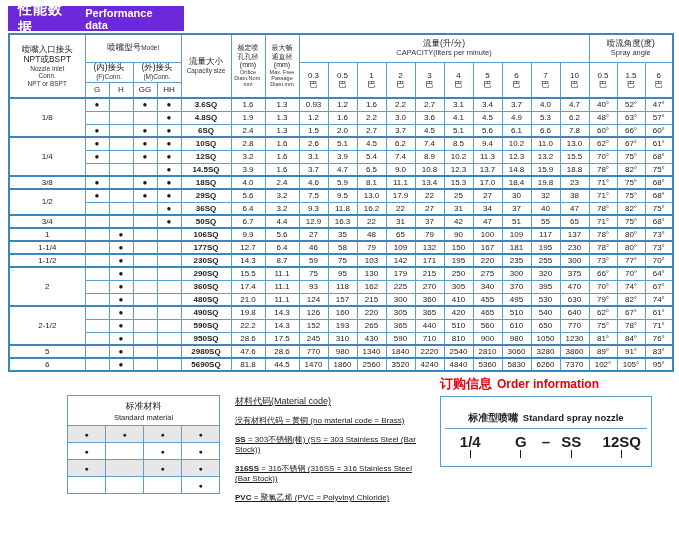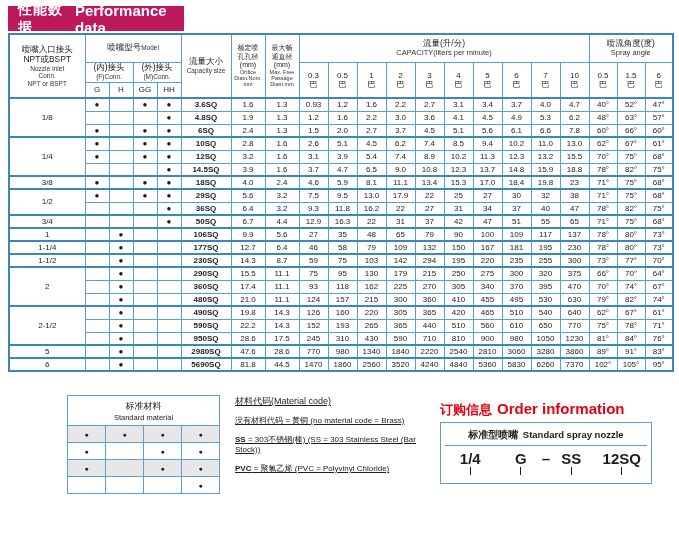--- a/index.html
+++ b/index.html
@@ -2,23 +2,23 @@
 <html><head>
 <meta charset="utf-8">
 <style>
   * { margin:0; padding:0; box-sizing:border-box; }
   body { width:679px; height:535px; background:#fff; position:relative;
          font-family:"Liberation Sans", sans-serif; color:#1c1c1c; }
   .pre { white-space:pre-line; }
 
   
   .banner { position:absolute; left:8px; top:6px; width:176px; height:25px;
-            background:#be185d; color:#fff; display:flex; align-items:center; gap:10px; padding:0 10px; }
+            background:#6d28d9; color:#fff; display:flex; align-items:center; gap:10px; padding:0 10px; }
   .banner .zh { font-size:14px; font-weight:bold; letter-spacing:1px; }
-  .banner .en { font-size:15px; font-weight:bold; }
+  .banner .en { font-size:11px; font-weight:bold; }
 
   
   table.perf { position:absolute; left:8px; top:33px; border-collapse:collapse; table-layout:fixed; }
   table.perf th, table.perf td { border:1px solid #5a9fd1; text-align:center; vertical-align:middle;
             padding:0; font-size:8px; line-height:1.15; background:#fff; overflow:hidden; }
   table.perf { border:2px solid #3c86bb; }
   table.perf thead th { font-weight:normal; }
   .hzh { font-size:8.5px; }
   .hen { font-size:6.5px; color:#333; }
   .hzh-sm { font-size:7px; }
@@ -40,25 +40,25 @@
   .mat-zh { font-size:9px; }
   .mat-en { font-size:7.5px; }
 
   
   .mat-text { position:absolute; left:235px; top:395px; width:190px;text-decoration:underline; }
   .mat-text .title { font-size:9px; margin-bottom:8px; }
   .mat-text .line { font-size:8px; margin-bottom:9px; line-height:1.25; }
   .mat-text .line b { font-size:8px; }
 
   
-  .order { position:absolute; left:440px; top:400px; width:212px; }
+  .order { position:absolute; left:440px; top:375px; width:212px; }
   .order-title { display:flex; align-items:baseline; gap:5px; margin-bottom:3px; }
   .order-title .zh { color:#e60012; font-weight:bold; font-size:13px; }
-  .order-title .en { color:#e60012; font-weight:bold; font-size:15px; }
-  .order-box { border:1px solid #5a9fd1; padding:1px 4px 8px 4px; }
+  .order-title .en { color:#e60012; font-weight:bold; font-size:12px; }
+  .order-box { border:1px solid #5a9fd1; padding:10px 4px 8px 4px; }
   .order-head { text-align:center; border-bottom:1px solid #5a9fd1; padding-bottom:3px; margin-bottom:4px; }
   .order-head .zh { font-weight:bold; font-size:10px; }
   .order-head .en { font-weight:bold; font-size:9.5px; }
   .code-row { display:grid; grid-template-columns:1fr 1fr 1fr 1fr; position:relative; }
   .code-row .part { text-align:center; font-weight:bold; font-size:15px; }
   .code-row .dash { position:absolute; left:50%; transform:translateX(-50%); font-weight:bold; font-size:15px; }
   .tick-row { display:grid; grid-template-columns:1fr 1fr 1fr 1fr; height:8px; }
   .tick-row .tick { width:1px; height:8px; background:#1c1c1c; margin:0 auto; }
   .label-row { display:grid; grid-template-columns:1fr 1fr 1fr 1fr; margin-top:2px; }
   .label-row .lbl { text-align:center; }
@@ -488,21 +488,21 @@
         <td class="dot shade">●</td>
         <td class="dot shade"></td>
         <td class="dot shade"></td>
         <td class="cap shade">230SQ</td>
         <td class="shade">14.3</td>
         <td class="shade">8.7</td>
         <td class="shade">59</td>
         <td class="shade">75</td>
         <td class="shade">103</td>
         <td class="shade">142</td>
-        <td class="shade">294</td>
+        <td class="shade">171</td>
         <td class="shade">195</td>
         <td class="shade">220</td>
         <td class="shade">235</td>
         <td class="shade">255</td>
         <td class="shade">300</td>
         <td class="shade">73°</td>
         <td class="shade">77°</td>
         <td class="shade">70°</td>
       </tr>
       <tr class="gstart" style="height: 13px;">
@@ -724,20 +724,21 @@
         <td>●</td>
       </tr>
     </tbody>
 </table>
 
 <div class="mat-text">
   <div class="title">材料代码(Material code)</div>
   <div>
       <div class="line"><span>没有材料代码 = 黄铜  (no material code = Brass)</span></div>
       <div class="line"><b>SS</b><span> = 303不锈钢(棒)  (SS = 303 Stainless Steel (Bar Stock))</span></div>
+      <div class="line"><b>316SS</b><span> = 316不锈钢 (316SS = 316 Stainless Steel (Bar Stock))</span></div>
       <div class="line"><b>PVC</b><span> = 聚氯乙烯 (PVC = Polyvinyl Chloride)</span></div>
     </div>
 </div>
 
 <div class="order">
   <div class="order-title">
     <span class="zh">订购信息</span>
     <span class="en">Order information</span>
   </div>
   <div class="order-box">

